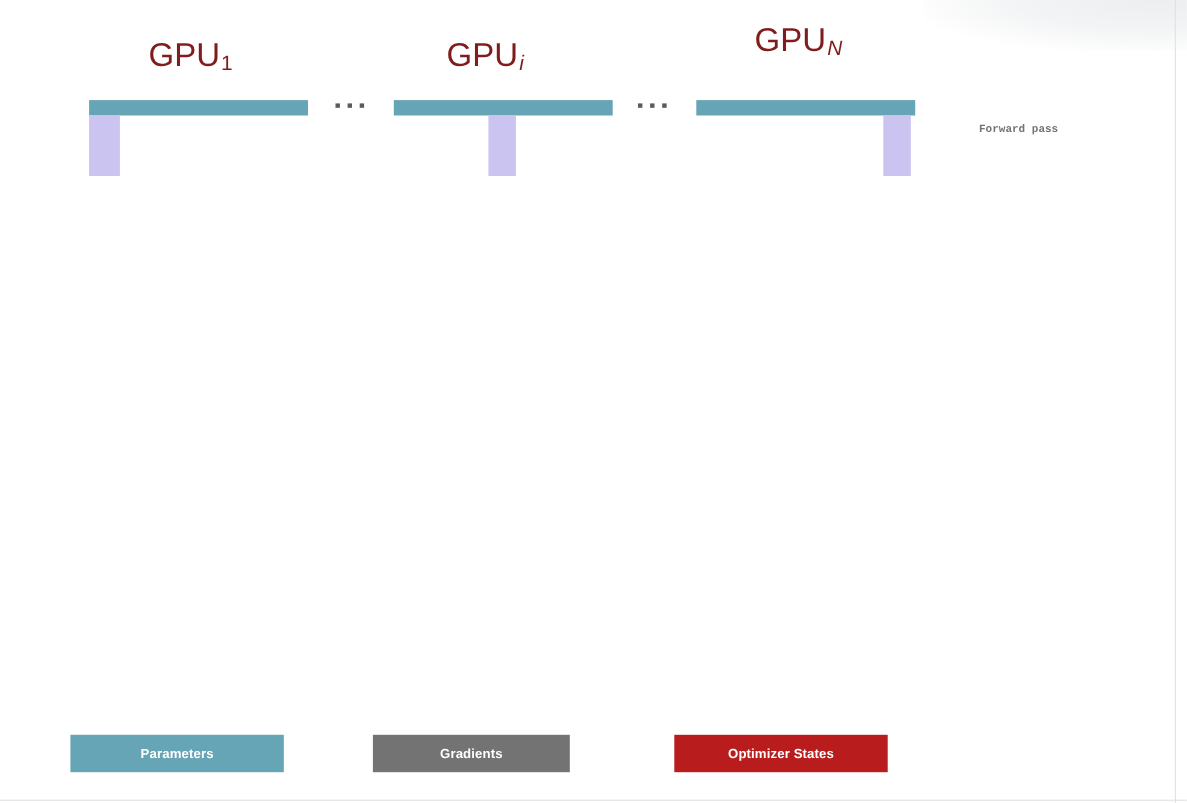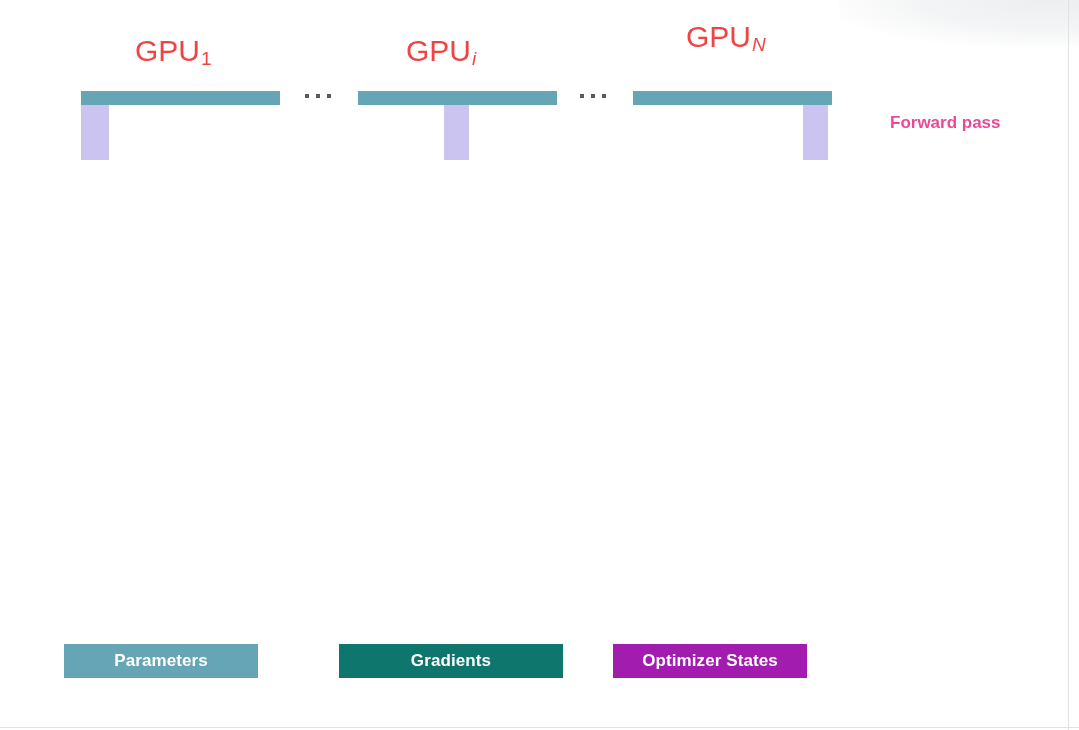--- a/index.html
+++ b/index.html
@@ -47,21 +47,21 @@
     width: 1079px;
     height: 1px;
     background: #e2e2e2;
   }
 
   
   .gpu-label {
     position: absolute;
     font-family: "Liberation Sans", sans-serif;
     font-size: 30px;
-    color: #ef4444;
+    color: #7f1d1d;
     white-space: nowrap;
     line-height: 1;
   }
   .gpu-label .sub {
     font-size: 19px;
     vertical-align: -0.22em;
     padding-left: 1px;
   }
   .gpu-label .sub.italic {
     font-style: italic;
@@ -88,40 +88,41 @@
   .ellipsis span {
     display: block;
     width: 4px;
     height: 4px;
     background: #5a5a5a;
   }
 
   
   .stage-note {
     position: absolute;
-    font-family: Liberation Sans, sans-serif;
-    font-size: 17px;
+    font-family: Liberation Mono, monospace;
+    font-size: 10px;
     font-weight: bold;
-    color: #ec4899;
+    color: #737373;
     white-space: nowrap;
     line-height: 1;
   }
 
   
   .legend-chip {
     position: absolute;
     display: flex;
     align-items: center;
     justify-content: center;
     height: 34px;
     font-family: "Liberation Sans", sans-serif;
-    font-size: 17px;
+    font-size: 12px;
     font-weight: bold;
     color: #ffffff;
     letter-spacing: 0.1px;
+    margin-top: 24px;
   }
 </style>
 </head>
 <body>
 
 <div id="slide" style="width: 1079px; height: 730px; background: rgb(255, 255, 255);">
 
   <div class="corner-wash"></div>
 
   <div class="gpu-label" id="label-gpu-1" style="left: 135px; top: 36px;">
@@ -152,22 +153,22 @@
     <span>GPU</span><span class="sub italic" id="sub-gpu-n">N</span>
   </div>
   <div class="bar bar-params" id="params-gpu-n" style="left: 633px; top: 91px; width: 199px; height: 14px; background: rgb(101, 165, 181);"></div>
   <div class="bar bar-optim" id="optim-gpu-n" style="left: 803px; top: 105px; width: 25px; height: 55px; background: rgb(203, 195, 240);"></div>
 
   <div class="stage-note" id="stage-note" style="left: 890px; top: 114px;">Forward pass</div>
 
   <div class="legend-chip" id="legend-0" style="left: 64px; top: 644px; width: 194px; background: rgb(101, 165, 181);">
     <span>Parameters</span>
   </div>
-  <div class="legend-chip" id="legend-1" style="left: 339px; top: 644px; width: 224px; background: #0f766e;">
+  <div class="legend-chip" id="legend-1" style="left: 339px; top: 644px; width: 179px; background: #737373;">
     <span>Gradients</span>
   </div>
-  <div class="legend-chip" id="legend-2" style="left: 613px; top: 644px; width: 194px; background: #a21caf;">
+  <div class="legend-chip" id="legend-2" style="left: 613px; top: 644px; width: 194px; background: #b91c1c;">
     <span>Optimizer States</span>
   </div>
 
   <div class="frame-right"></div>
   <div class="frame-bottom"></div>
 </div>
 
 </body></html>

